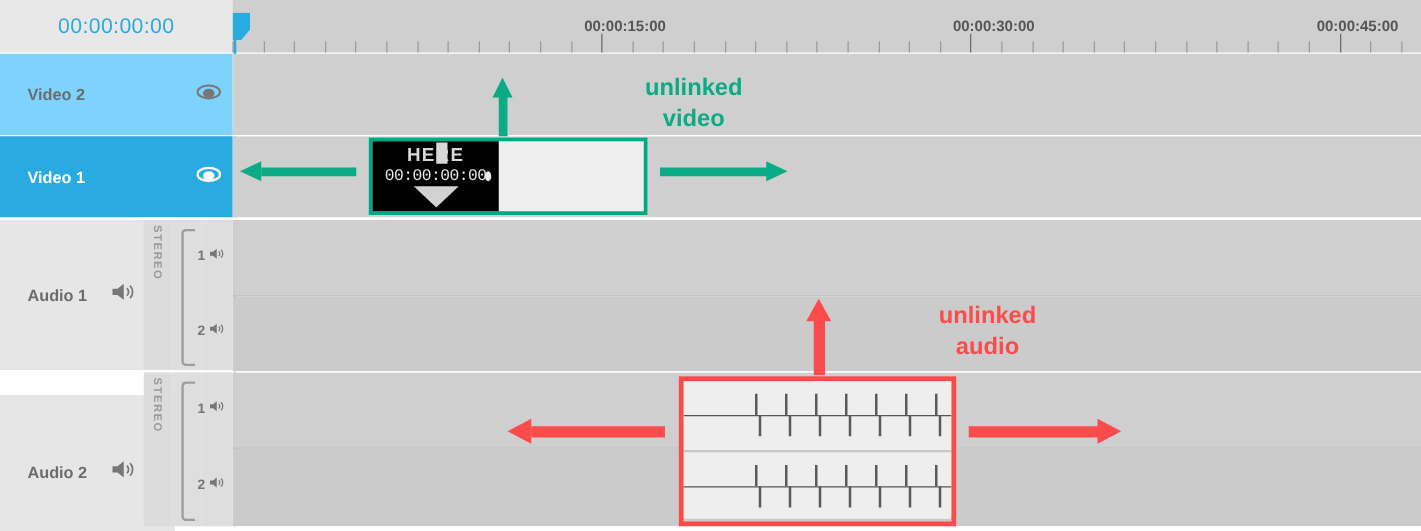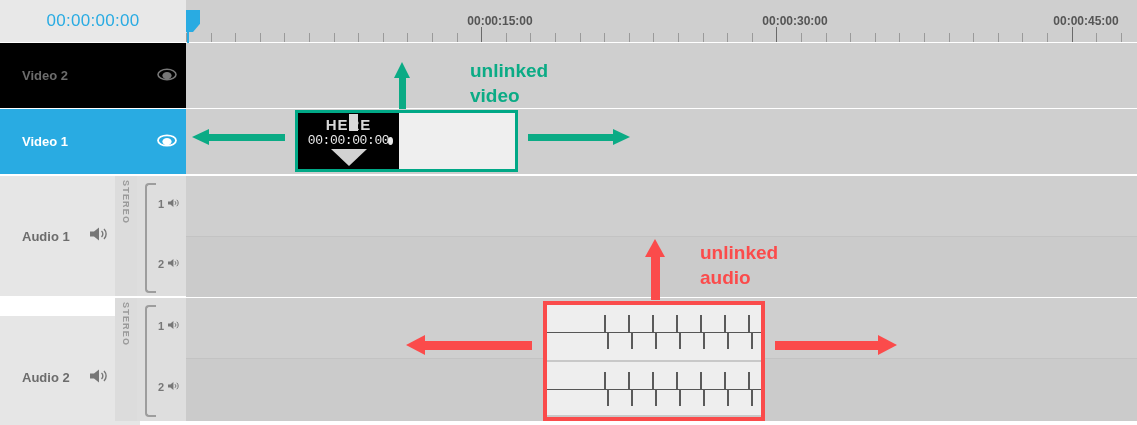--- a/index.html
+++ b/index.html
@@ -48,21 +48,21 @@
     display:flex;align-items:center;
   }
   .hdr.sel{background:#29abe2;text-align:right;}
   .hdr .nm{
     position:absolute;left:22px;font-size:13px;font-weight:bold;color:#6c6c6c;
   }
   .hdr.sel .nm{color:#ffffff;}
   .hdr-eye{position:absolute;left:157px;top:50%;transform:translateY(-50%);}
   .hdr-spk{position:absolute;left:88px;top:50%;transform:translateY(-50%);}
 
-  .hdr-v{background:#000000;}
+  .hdr-v{background:#7dd3fc;}
   .hdr-a{background:#e6e6e6;width:140px;}
 
   
   .stereo{
     position:absolute;width:22px;background:#dcdcdc;
     display:flex;align-items:flex-start;justify-content:center;
   }
   .stereo span{
     writing-mode:vertical-rl;font-size:9px;color:#9a9a9a;
     letter-spacing:1.2px;padding-top:4px;font-weight:bold;
@@ -124,21 +124,21 @@
     border:4px solid #fa4b4b;background:#efefef;box-sizing:border-box;
   }
   .achan{position:absolute;left:0;width:214px;background:#eeeeee;}
   .acenter{position:absolute;height:1px;background:#555;width:214px;}
   .adiv{position:absolute;left:0;width:214px;height:2px;background:#c8c8c8;}
   .abot{position:absolute;left:0;width:214px;height:2px;background:#c9c9c9;}
   .spike{position:absolute;width:2px;background:#5a5a5a;}
 
   
   .ann-txt{
-    position:absolute;text-align:left;font-weight:bold;
+    position:absolute;text-align:center;font-weight:bold;
     font-size:19px;line-height:25px;white-space:pre-line;
   }
   .ann-green{color:#0bab85;}
   .ann-red{color:#fb4b4b;}
 
   .arrow{position:absolute;}
   .ar-shaft{position:absolute;}
   .ar-head{position:absolute;width:0;height:0;}
 
   .g{background:#0bab85;}

